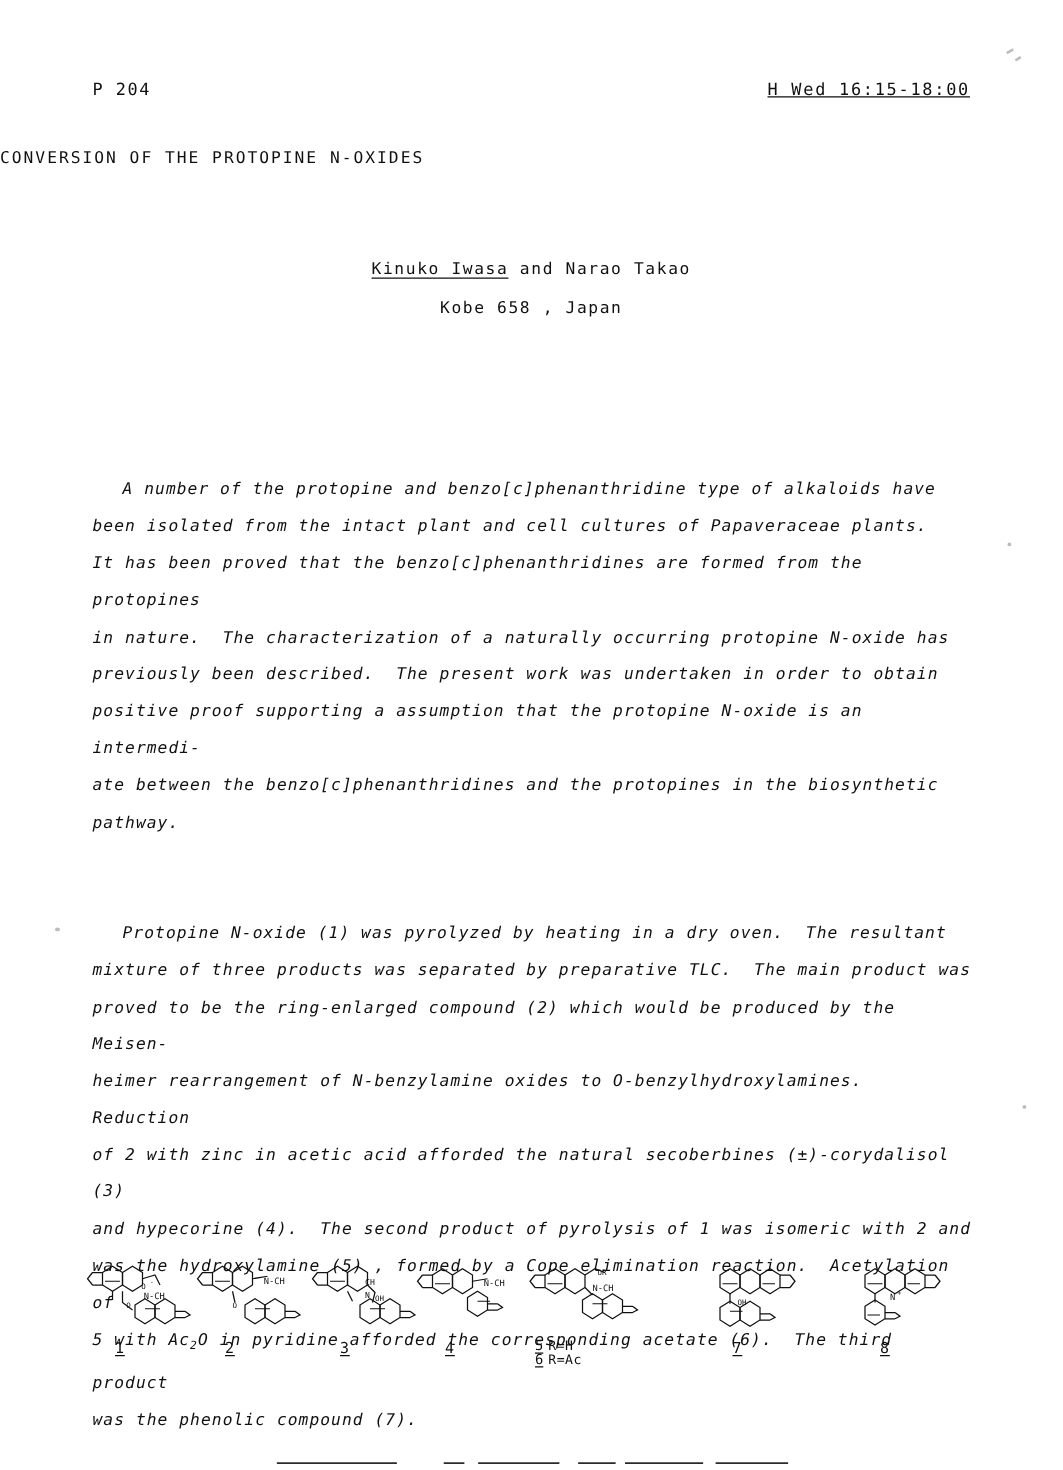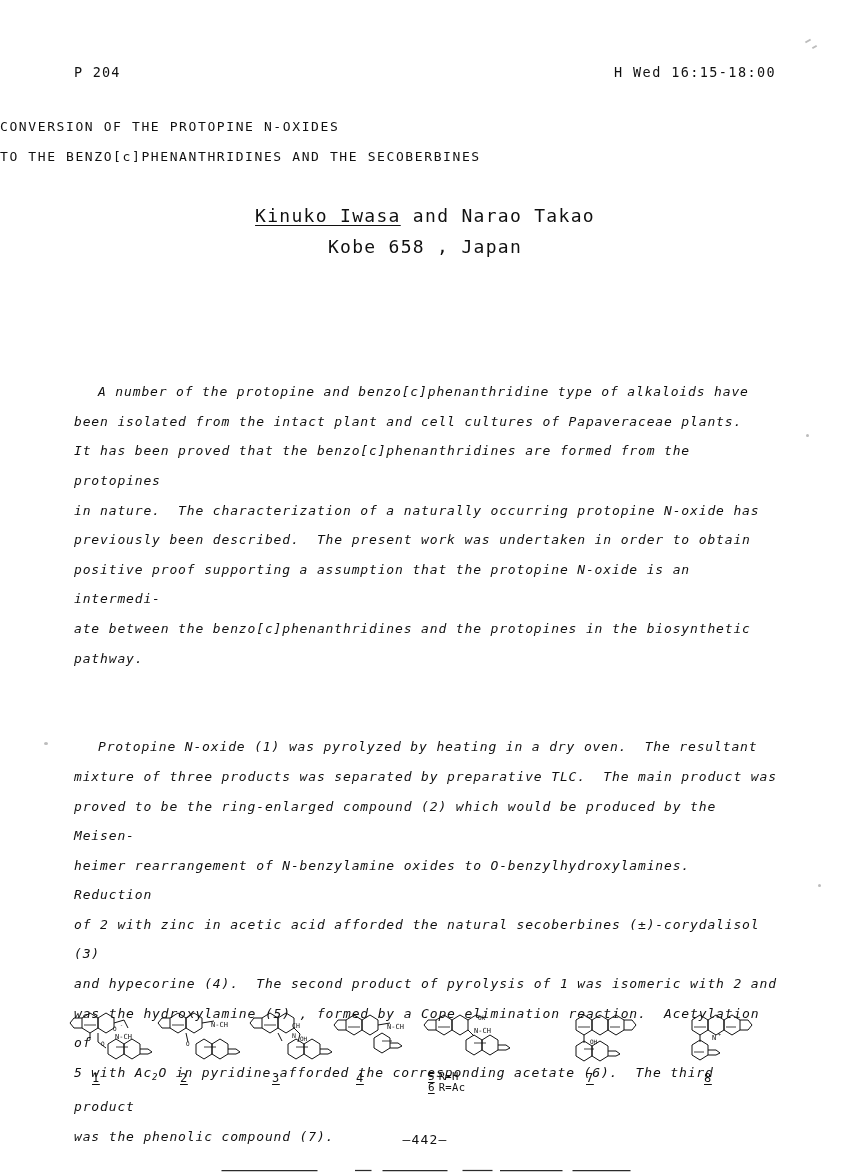--- a/index.html
+++ b/index.html
@@ -28,20 +28,21 @@
     left: 74px;
     right: 74px;
     display: flex;
     justify-content: space-between;
     align-items: center;
     font-size: 13.5px;
     letter-spacing: 1.2px;
   }
   .header .right {
     letter-spacing: 1.4px;
+    text-decoration: underline;
   }
 
   
   .title-block {
     position: absolute;
     top: 112px;
     left: 0;
     right: 0;
     text-align: left;
     font-size: 13px;
@@ -49,21 +50,21 @@
     line-height: 30px;
   }
 
   
   .authors-block {
     position: absolute;
     top: 200px;
     left: 0;
     right: 0;
     text-align: center;
-    font-size: 18px;
+    font-size: 13px;
     letter-spacing: 1.3px;
     line-height: 31px;
   }
   .underline {
     text-decoration: underline;
     text-underline-offset: 3px;
   }
 
   
   .body-text {
@@ -154,21 +155,20 @@
 
 <div class="page">
 
   <div class="header">
     <span class="left">P 204</span>
     <span class="right">H  Wed  16:15-18:00</span>
   </div>
 
   <div class="title-block">
     <div>CONVERSION OF THE PROTOPINE N-OXIDES</div>
-    <div>TO THE BENZO[c]PHENANTHRIDINES AND THE SECOBERBINES</div>
   </div>
 
   <div class="authors-block">
     <div>
       <span class="underline">Kinuko  Iwasa</span><span> and Narao Takao</span>
     </div>
     <div>Kobe 658 , Japan</div>
   </div>
 
   <div class="body-text">
@@ -338,23 +338,20 @@
           <path d="M20,44 L30,44" stroke-width="0.8"></path>
         </g>
         <text x="38" y="32" font-size="7" font-family="DejaVu Sans Mono, monospace" fill="#111">N</text>
         <text x="44" y="28" font-size="5" font-family="DejaVu Sans Mono, monospace" fill="#111">+</text>
       </svg>
       <div class="lbl" style="text-align:left; margin-left:30px;">8</div>
     </div>
 
   </div>
 
-  <div class="footer">
-    <span>—442—</span>
-  </div>
 
   <svg class="edge-dash" viewBox="0 0 850 6">
     <g stroke="#2b2b2b" stroke-width="2.5">
       <line x1="18" y1="3" x2="210" y2="3"></line>
       <line x1="285" y1="3" x2="318" y2="3"></line>
       <line x1="340" y1="3" x2="470" y2="3"></line>
       <line x1="500" y1="3" x2="560" y2="3"></line>
       <line x1="575" y1="3" x2="700" y2="3"></line>
       <line x1="720" y1="3" x2="836" y2="3"></line>
     </g>

